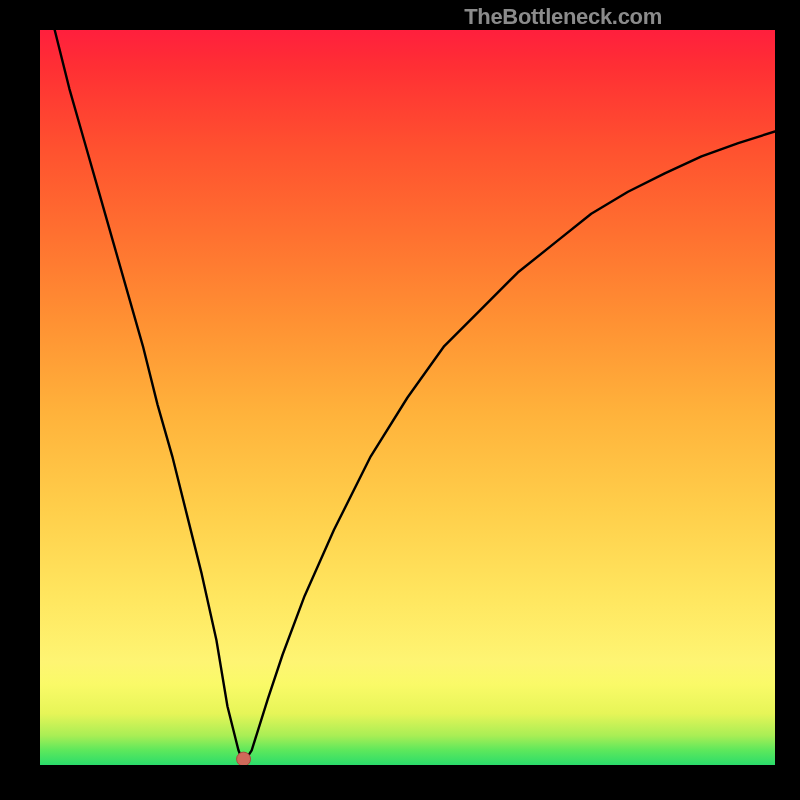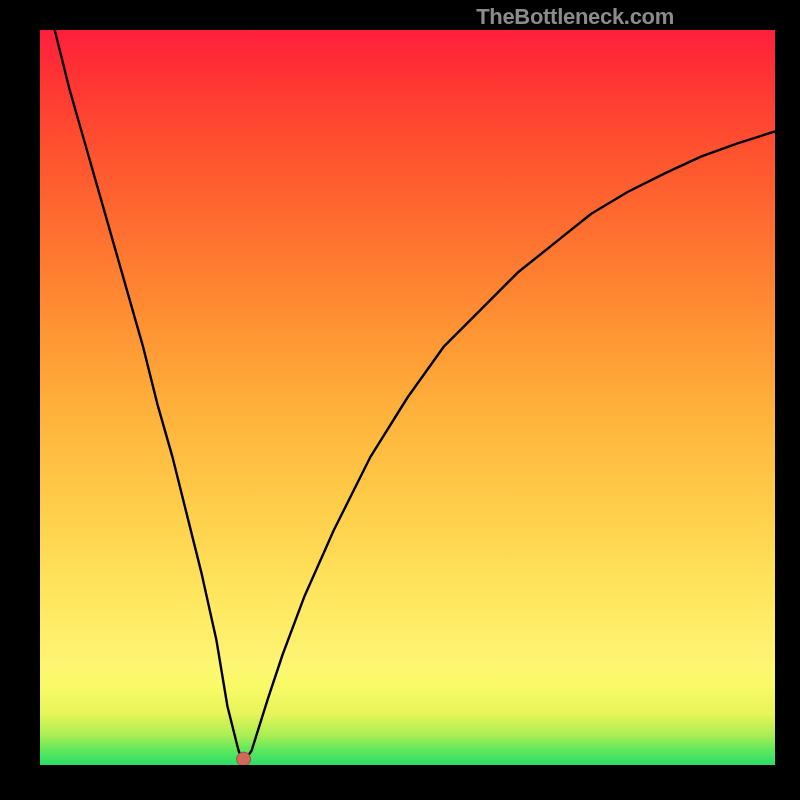--- a/index.html
+++ b/index.html
@@ -9,21 +9,20 @@
     height: 800px;
     overflow: hidden;
     background: #000;
     font-family: Arial, Helvetica, sans-serif;
   }
   .frame {
     position: relative;
     width: 680px;
     height: 800px;
     background: #000;
-    padding-left: 12px;
   }
   .plot-area {
     position: absolute;
     left: 40px;
     top: 30px;
     width: 735px;
     height: 735px;
     overflow: hidden;
   }
   .gradient-bg {

